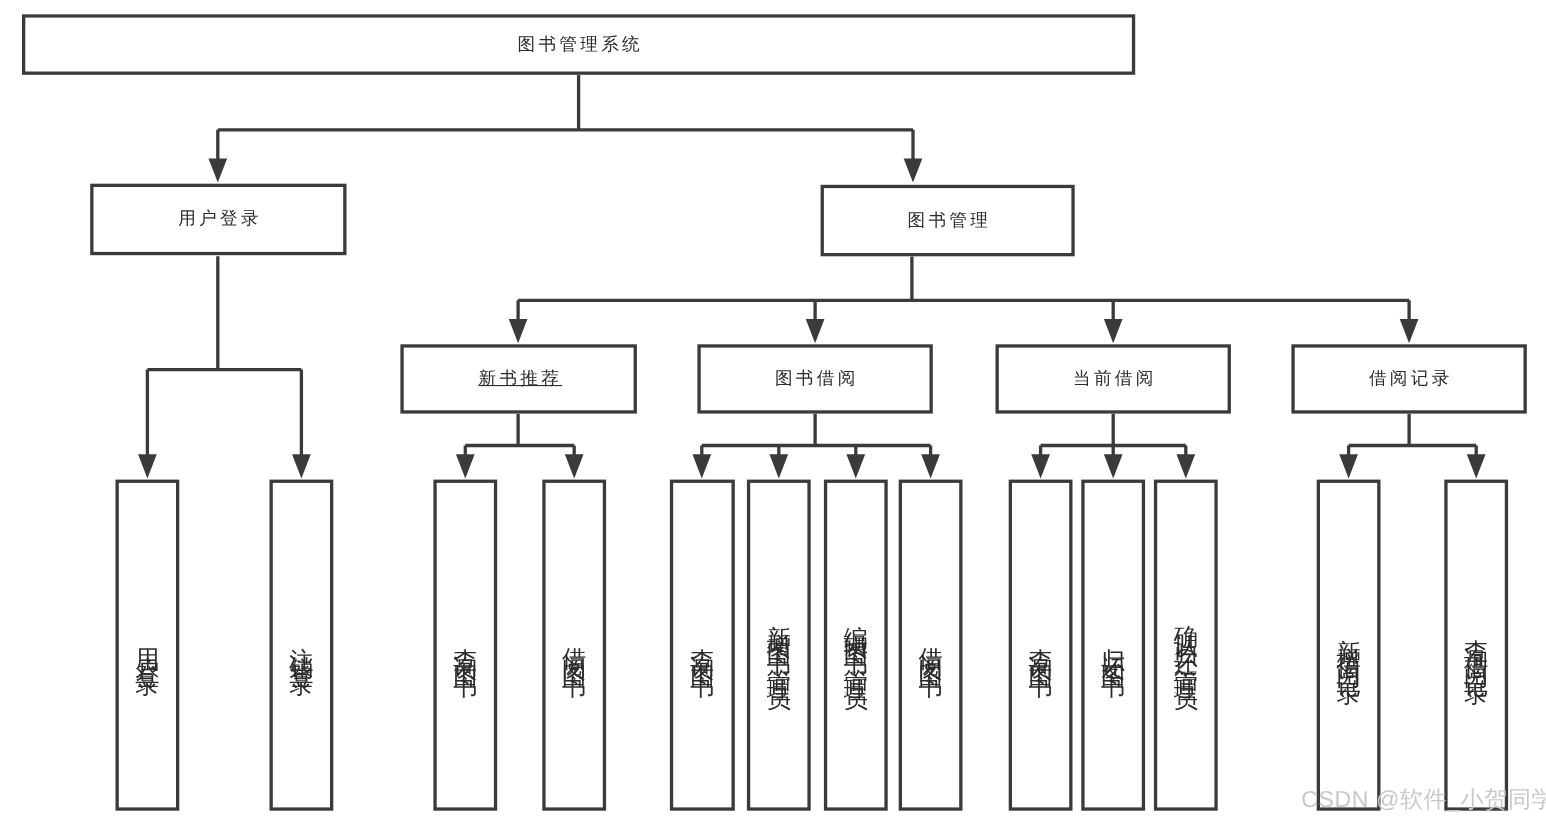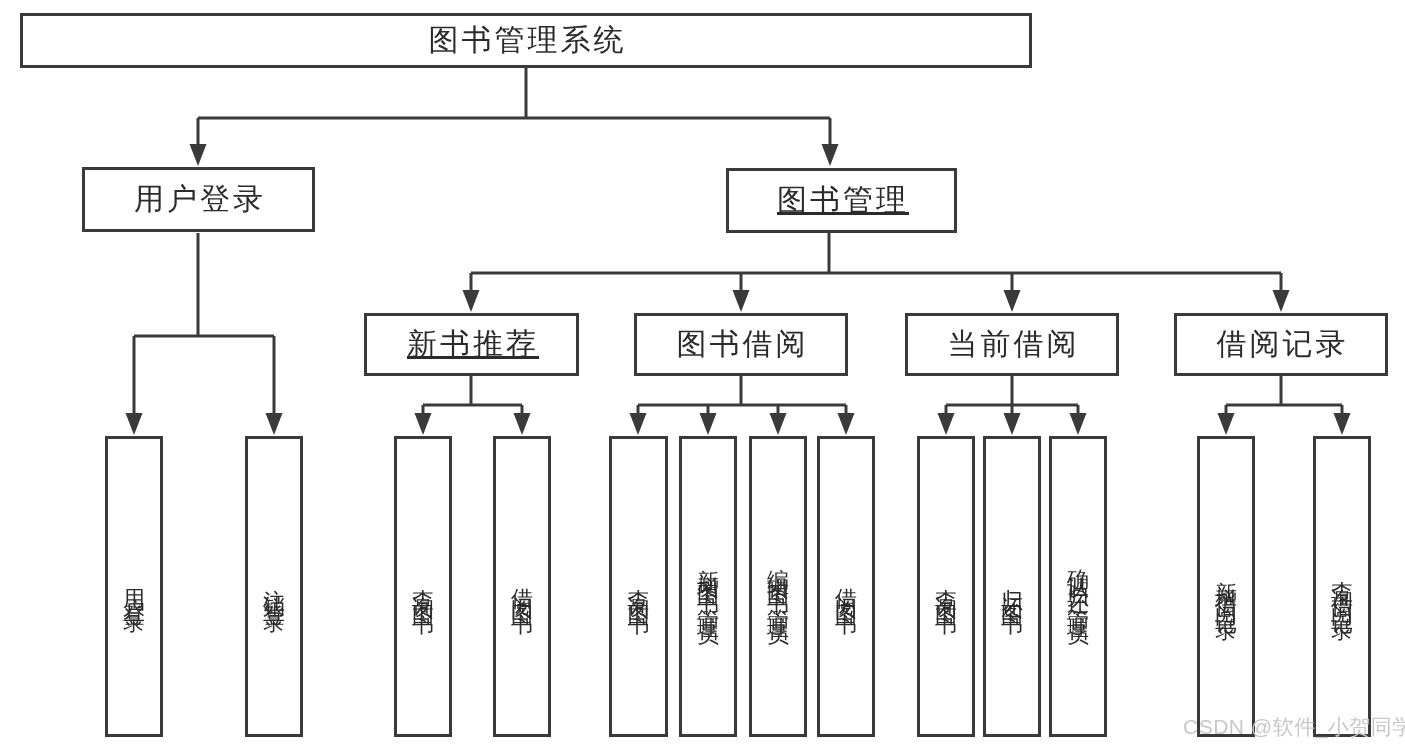--- a/index.html
+++ b/index.html
@@ -27,21 +27,21 @@
   }
 
   .hbox {
     position: absolute;
     border: 3px solid var(--line);
     background: #ffffff;
     display: flex;
     align-items: center;
     justify-content: center;
     color: var(--text);
-    font-size: 30px;
+    font-size: 16px;
     letter-spacing: 3px;
     text-indent: 3px;
     white-space: nowrap;
   }
 
   .vbox {
     position: absolute;
     top: 436px;
     width: 58px;
     height: 301px;
@@ -111,21 +111,21 @@
     </g>
   </svg>
 
   <div class="hbox" style="left:20px; top:13px; width:1012px; height:55px;">
     <span>图书管理系统</span>
   </div>
 
   <div class="hbox" style="left:82px; top:167px; width:233px; height:65px;">
     <span>用户登录</span>
   </div>
-  <div class="hbox" style="left:726px; top:168px; width:231px; height:65px;text-decoration:underline;">
+  <div class="hbox" style="left:746px; top:168px; width:231px; height:65px;">
     <span>图书管理</span>
   </div>
 
   <div class="hbox" style="left:364px; top:313px; width:215px; height:63px;text-decoration:underline;">
     <span>新书推荐</span>
   </div>
   <div class="hbox" style="left:634px; top:313px; width:214px; height:63px;">
     <span>图书借阅</span>
   </div>
   <div class="hbox" style="left:905px; top:313px; width:214px; height:63px;">

